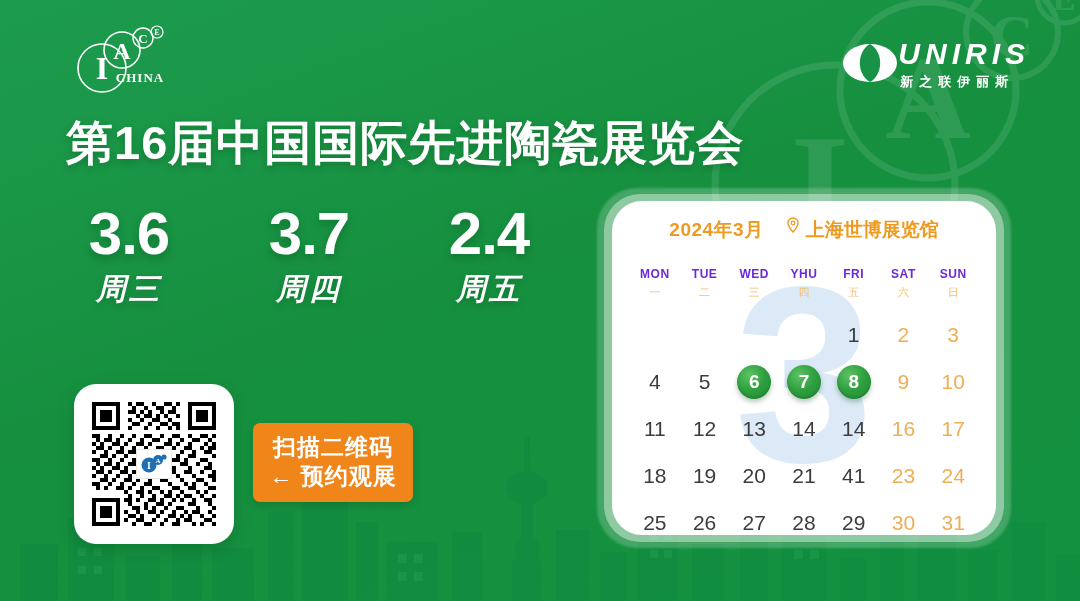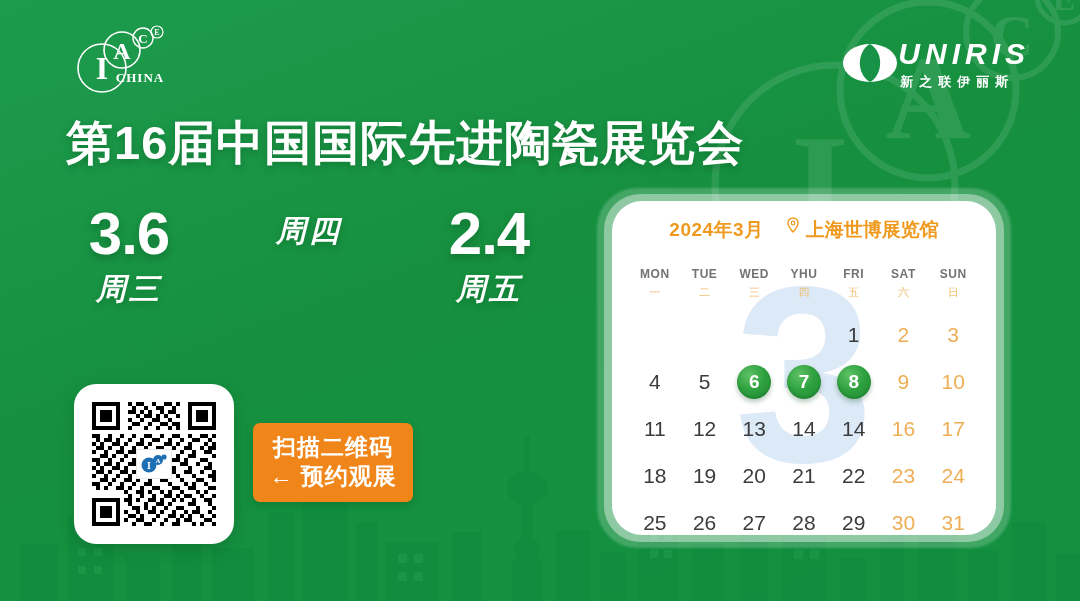--- a/index.html
+++ b/index.html
@@ -125,21 +125,21 @@
   .cal-month{ color:#ef9a1e; font-size:19px; font-weight:bold; letter-spacing:.5px; }
   .cal-venue{ color:#ef9a1e; font-size:19px; font-weight:bold; display:flex; align-items:flex-start; gap:6px;}
   .pin-icon{ width:14px; height:16px; display:inline-block; }
   .pin-icon svg{ width:100%; height:100%; display:block; }
 
   .cal-grid{
     position:absolute; left:18px; top:66px; width:348px;
     display:grid; grid-template-columns:repeat(7,1fr); row-gap:0;
   }
   .dow{ text-align:center; }
-  .dow-en{ color:#737373; font-size:12px; font-weight:bold; letter-spacing:.5px; }
+  .dow-en{ color:#6d28d9; font-size:12px; font-weight:bold; letter-spacing:.5px; }
   .dow-cn{ color:#f2bf72; font-size:11px; margin-top:4px; }
 
   .day-cells{
     position:absolute; left:18px; top:110px; width:348px;
     display:grid; grid-template-columns:repeat(7,1fr);
     row-gap:0;
   }
   .cell{
     height:47px; display:flex; align-items:center; justify-content:center;
     font-size:21px; color:#3c3c3c;
@@ -251,20 +251,21 @@
   </div>
 
   <div class="title">第16届中国国际先进陶瓷展览会</div>
 
   <div class="dates">
     <div class="date-item">
       <div class="date-num">3.6</div>
       <div class="date-day">周三</div>
     </div>
     <div class="date-item">
+      <div class="date-num">3.7</div>
       <div class="date-day">周四</div>
     </div>
     <div class="date-item">
       <div class="date-num">2.4</div>
       <div class="date-day">周五</div>
     </div>
   </div>
 
   <div class="qr-card">
     <div class="qr-inner">
@@ -600,21 +601,21 @@
         <div class="cell">12</div>
         <div class="cell">13</div>
         <div class="cell">14</div>
         <div class="cell">14</div>
         <div class="cell weekend">16</div>
         <div class="cell weekend">17</div>
         <div class="cell">18</div>
         <div class="cell">19</div>
         <div class="cell">20</div>
         <div class="cell">21</div>
-        <div class="cell">22</div>
+        <div class="cell">41</div>
         <div class="cell weekend">23</div>
         <div class="cell weekend">24</div>
         <div class="cell">25</div>
         <div class="cell">26</div>
         <div class="cell">27</div>
         <div class="cell">28</div>
         <div class="cell">29</div>
         <div class="cell weekend">30</div>
         <div class="cell weekend">31</div>
       </div>

